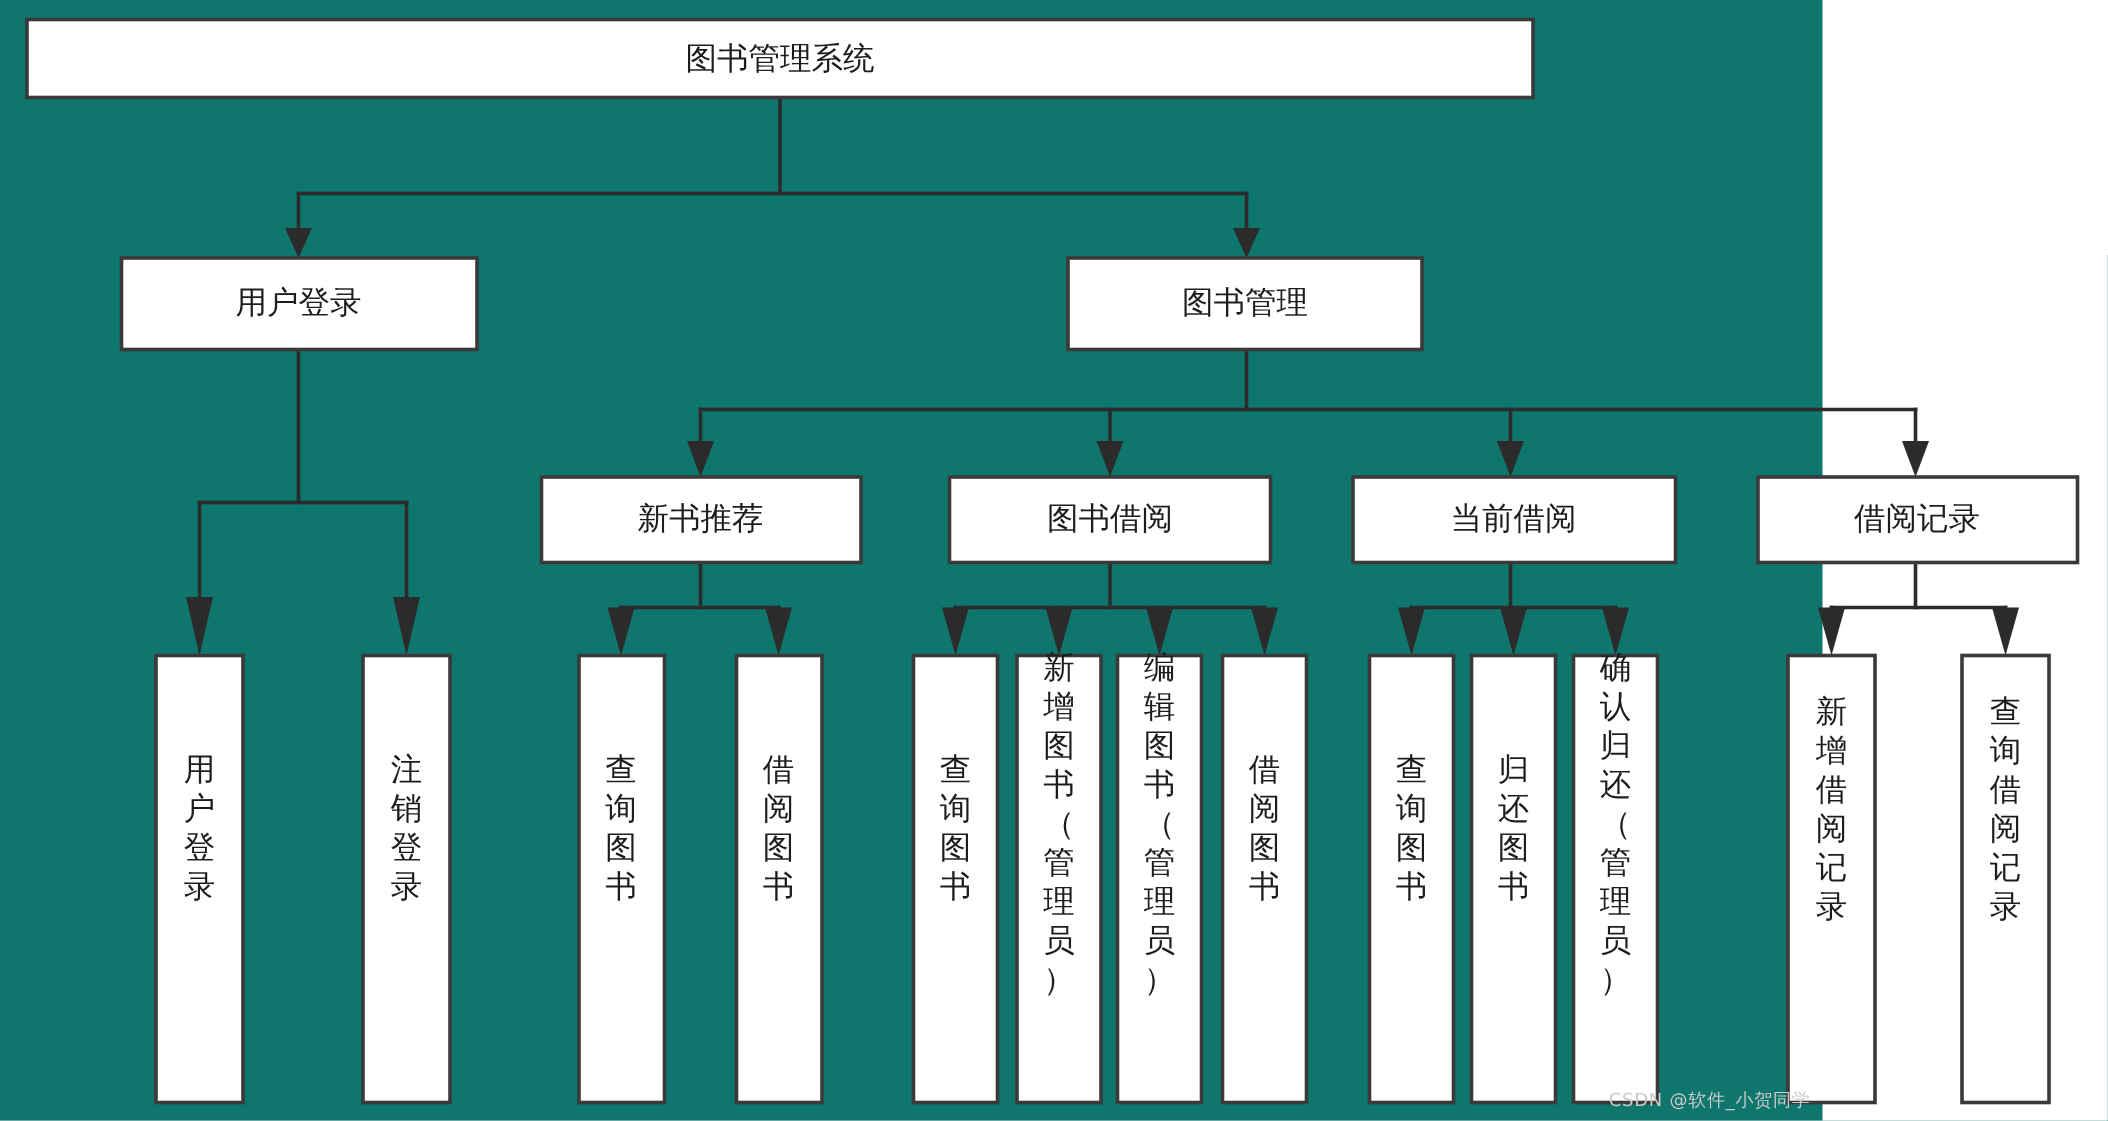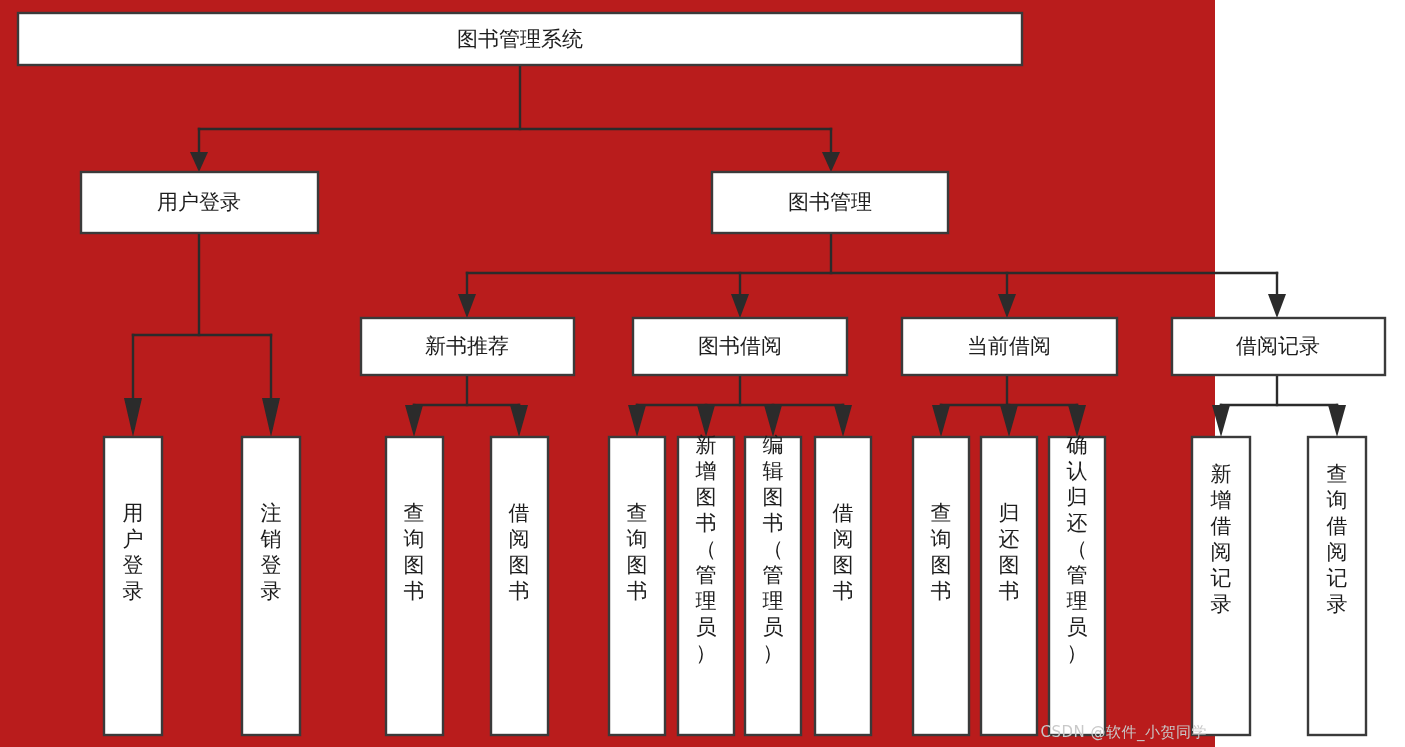--- a/index.html
+++ b/index.html
@@ -12,21 +12,21 @@
     width: 1405px;
     height: 747px;
     font-family: "DejaVu Sans", "Liberation Sans", sans-serif;
     overflow: hidden;
     position: relative;
   }
   #diagram-root {
     position: relative;
     width: 1215px;
     height: 747px;
-    background: #b91c1c;
+    background: #0f766e;
   }
   svg#tree-svg {
     position: absolute;
     left: 0;
     top: 0;
     width: 1405px;
     height: 747px;
     display: block;
   }
   .node-box {
@@ -55,21 +55,21 @@
     font-family: "DejaVu Sans", "Liberation Sans", sans-serif;
     font-size: 21px;
     fill: #1d1d1d;
     text-anchor: middle;
   }
   .watermark-text {
     position: absolute;
     right: 8px;
     bottom: 5px;
     font-family: "DejaVu Sans", "Liberation Sans", sans-serif;
-    font-size: 15px;
+    font-size: 12px;
     color: #c9c9c9;
     letter-spacing: 0.5px;
     white-space: nowrap;
     user-select: none;
   }
 </style>
 </head>
 <body>
 
 <div id="diagram-root">

